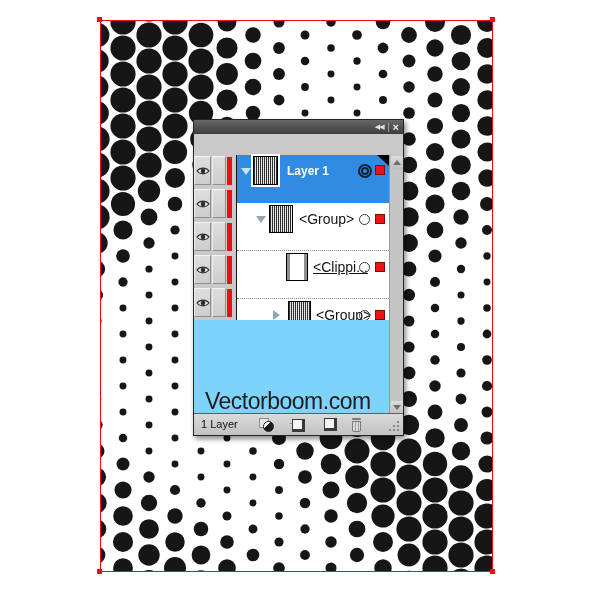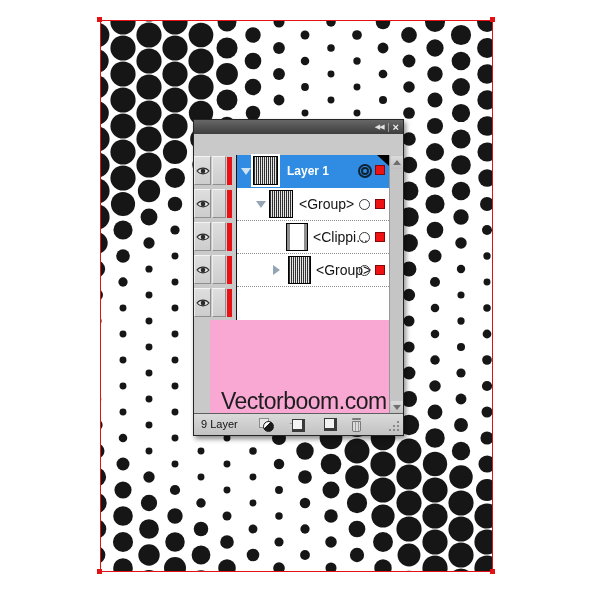--- a/index.html
+++ b/index.html
@@ -30,26 +30,26 @@
   .colszone{position:absolute;left:0;top:0;width:42px;height:165px;}
   .colrow{position:relative;height:33px;}
   .cell{position:absolute;top:1px;height:29px;box-sizing:border-box;background:linear-gradient(#dedede,#cdcdcd);
     border:1px solid #8f8f8f;border-top-color:#f4f4f4;border-left-color:#ededed;}
   .eyecell{left:0;width:17px;display:flex;align-items:center;justify-content:center;}
   .lockcell{left:18px;width:14px;}
   .redbar{position:absolute;left:33px;top:2px;width:5px;height:28px;background:#e81216;}
   .vline{position:absolute;left:42px;top:0;width:1px;height:165px;background:#141414;}
   
   .rowszone{position:absolute;left:43px;top:0;right:14px;height:165px;background:#fff;border-bottom:1px solid #3c3c3c;box-sizing:content-box;}
-  .row{position:relative;height:33px;box-sizing:border-box;}
+  .row{position:relative;height:48px;box-sizing:border-box;}
   .row.dotted{border-bottom:1px dotted #8d8d8d;}
   .row.sel{background:#2f8ce2;}
   .rlabel{position:absolute;top:0;line-height:33px;font-size:14px;color:#131313;white-space:nowrap;}
   .sel .rlabel{color:#fff;font-weight:bold;font-size:12px;}
-  .link .rlabel{text-align:right;}
+  .link .rlabel{text-decoration:underline;text-align:right;}
   .tri-down{position:absolute;top:13px;width:0;height:0;border-left:5px solid transparent;
     border-right:5px solid transparent;border-top:7px solid #93a5b4;}
   .sel .tri-down{border-top-color:#cfe2f2;}
   .tri-right{position:absolute;top:11px;width:0;height:0;border-top:5px solid transparent;
     border-bottom:5px solid transparent;border-left:7px solid #93a5b4;}
   .thumb{position:absolute;border:1px solid #000;box-sizing:border-box;}
   .thumb.pattern{background-color:#cfcfcf;background-image:
     repeating-linear-gradient(90deg,rgba(25,25,25,.85) 0 1px,rgba(235,235,235,.9) 1px 2px),
     repeating-linear-gradient(0deg,rgba(0,0,0,.30) 0 1px,transparent 1px 2px);}
   .thumb.clipstyle{background:#fff;box-shadow:inset 3px 0 0 #8f8f8f,inset -3px 0 0 #8f8f8f;}
@@ -60,21 +60,21 @@
   .t4{left:51px;top:2px;width:23px;height:28px;}
   .t5{left:49px;top:2px;width:22px;height:28px;}
   .target{position:absolute;right:19px;top:11px;width:9px;height:9px;border:1px solid #3a3a3a;border-radius:50%;}
   .target.dbl{right:17px;top:9px;width:10px;height:10px;border:2px solid #0f2334;
     display:flex;align-items:center;justify-content:center;}
   .target-inner{width:4px;height:4px;border:2px solid #0f2334;border-radius:50%;}
   .redsq{position:absolute;right:4px;top:11px;width:10px;height:10px;background:#ee1212;border:1px solid #850707;box-sizing:border-box;}
   .sel .redsq{top:10px;}
   .corner{position:absolute;right:0;top:0;width:0;height:0;border-top:11px solid #000;border-left:12px solid transparent;}
   
-  .emptyzone{position:absolute;left:0;top:165px;right:14px;height:95px;background:#f9a8d4;margin-left:16px;}
+  .emptyzone{position:absolute;left:0;top:165px;right:14px;height:95px;background:#7dd3fc;}
   .watermark{position:absolute;left:11px;bottom:0px;font-size:23px;letter-spacing:-.5px;color:#1d1d1d;}
   
   .scrollbar{position:absolute;right:0;top:0;width:14px;height:260px;background:#c5c5c5;border-left:1px solid #989898;box-sizing:border-box;}
   .sbtn{position:absolute;left:1px;width:12px;height:13px;background:linear-gradient(#dcdcdc,#bfbfbf);
     display:flex;align-items:center;justify-content:center;}
   .sb-up{top:1px;} .sb-down{bottom:1px;}
   .arr-up{width:0;height:0;border-left:4px solid transparent;border-right:4px solid transparent;border-bottom:5px solid #6e6e6e;}
   .arr-down{width:0;height:0;border-left:4px solid transparent;border-right:4px solid transparent;border-top:5px solid #6e6e6e;}
   
   .statusbar{position:absolute;left:0;right:0;bottom:0;height:21px;background:linear-gradient(#dadada,#c2c2c2);
@@ -581,21 +581,21 @@
         <span class="sbtn sb-up">
             <span class="arr-up"></span>
           </span>
         <span class="sbtn sb-down">
             <span class="arr-down"></span>
           </span>
       </div>
     </div>
 
     <div class="statusbar">
-      <span class="status">9 Layer</span>
+      <span class="status">1 Layer</span>
       <span class="pbtn b-clip">
         <span class="icon-clip">
             <i class="sq"></i>
             <i class="ci"></i>
           </span>
       </span>
       <span class="pbtn b-sub">
         <span class="icon-sub">
             <i class="sarr">→</i>
             <i class="page"></i>

